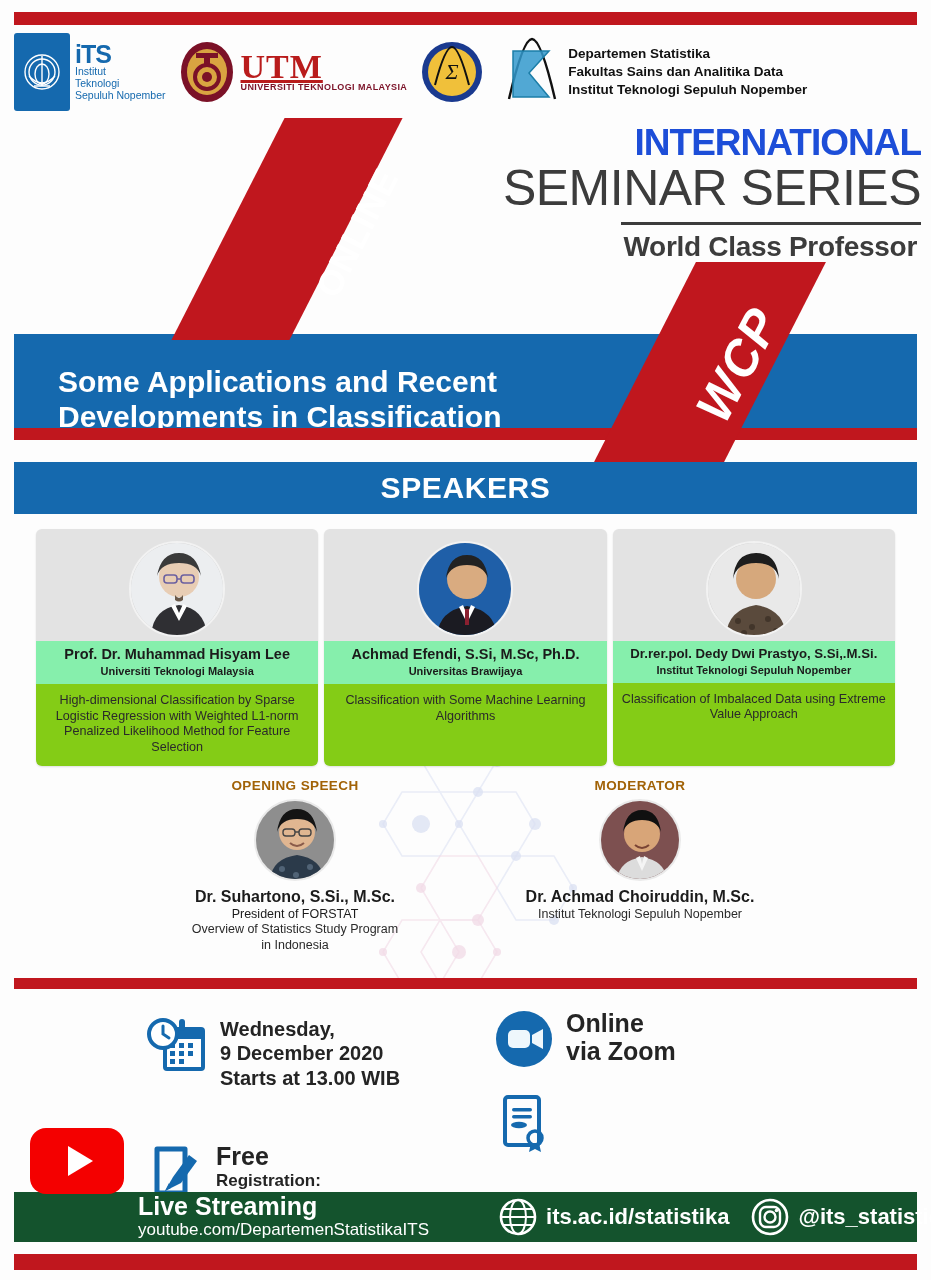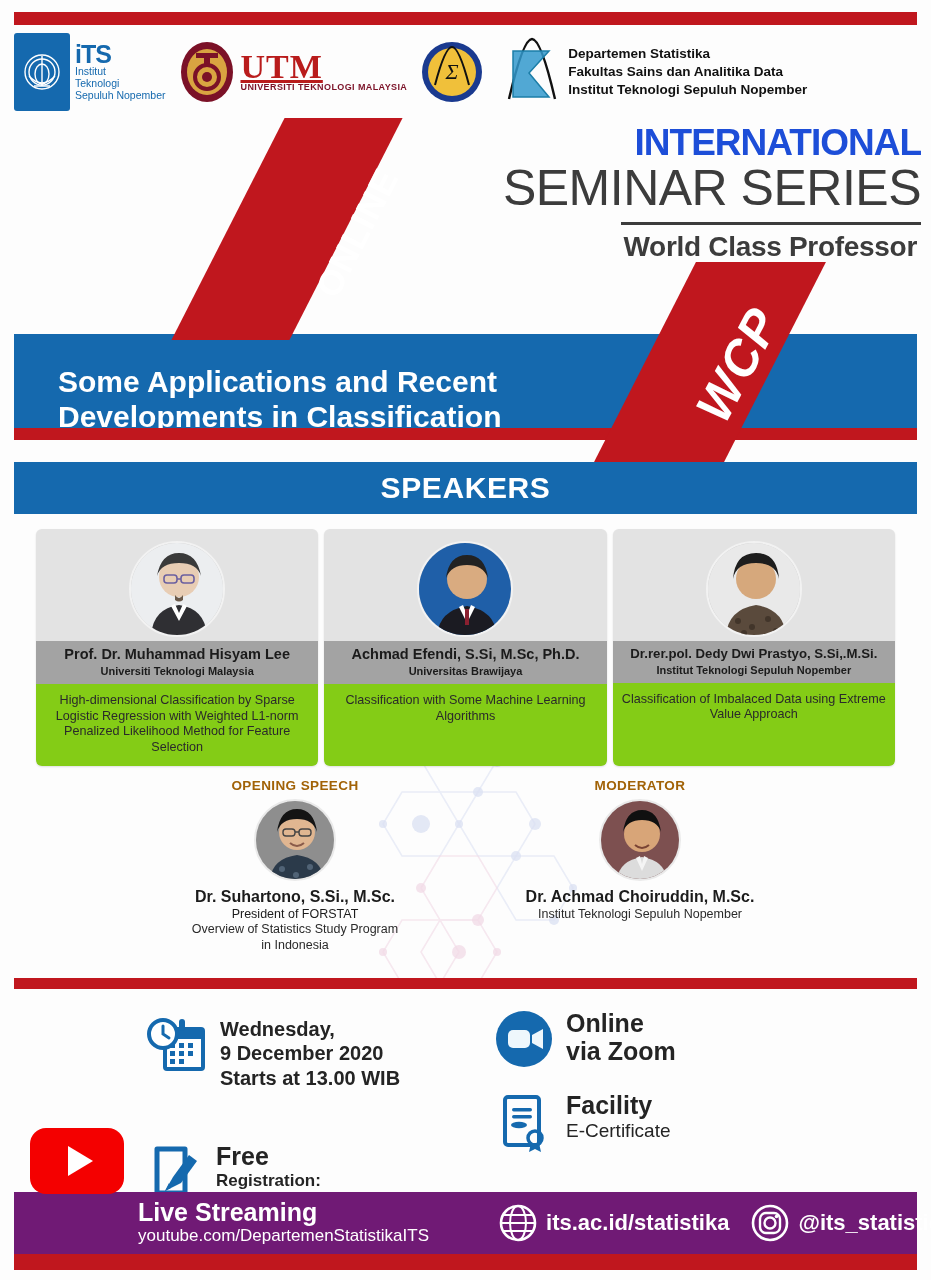--- a/index.html
+++ b/index.html
@@ -177,21 +177,21 @@
   .sp-photo-area {
     height: 112px; display: flex; align-items: center;
     justify-content: center; padding-top: 8px;
   }
   .sp-photo {
     width: 96px; height: 96px; border-radius: 50%;
     overflow: hidden; border: 2px solid #f2f2f2;
     background: #cfcfcf;
   }
   .sp-name-bar {
-    background: #a3a3a3; padding: 6px 4px 7px; text-align: center;
+    background: #86efac; padding: 6px 4px 7px; text-align: center;
   }
   .sp-name {
     font-size: 14.5px; font-weight: bold; color: #1b1b1b;
     line-height: 1.1; white-space: nowrap;
   }
   .sp-name.small { font-size: 13.2px; }
   .sp-affil {
     font-size: 11px; font-weight: bold; color: #1b1b1b;
     margin-top: 2px;
   }
@@ -266,21 +266,21 @@
     width: 0; height: 0;
     border-left: 25px solid #fff;
     border-top: 15px solid transparent;
     border-bottom: 15px solid transparent;
     margin-left: 6px;
   }
 
   
   .footer {
     position: absolute; left: 14px; right: 14px; top: 1192px;
-    height: 62px; background: #701a75; z-index: 6;
+    height: 50px; background: #14532d; z-index: 6;
     display: flex; align-items: center;
   }
   .footer-left { margin-left: 124px; }
   .footer-title {
     color: #fff; font-size: 25px; font-weight: bold; line-height: 1.05;
   }
   .footer-url { color: #fff; font-size: 17px; line-height: 1.2; margin-top: 1px; }
   .footer-sep {
     width: 3px; height: 50px; background: #b8d4e8;
     margin: 0 22px 0 48px;
@@ -593,24 +593,20 @@
       <svg class="dicon" width="58" height="60" viewBox="0 0 58 60">
         <rect x="10" y="5" width="34" height="48" rx="3" fill="none" stroke="#1569ae" stroke-width="4"></rect>
         <g fill="#1569ae">
           <rect x="17" y="16" width="20" height="3.5" rx="1.7"></rect>
           <rect x="17" y="23" width="20" height="3.5" rx="1.7"></rect>
           <ellipse cx="24" cy="33" rx="8" ry="3.2"></ellipse>
         </g>
         <circle cx="40" cy="46" r="7" fill="none" stroke="#1569ae" stroke-width="3.5"></circle>
         <path d="M36 51 L34 60 L40 57 L46 60 L44 51" fill="#1569ae"></path>
       </svg>
-      <div>
-        <div class="d-strong big">Facility</div>
-        <div class="d-normal">E-Certificate</div>
-      </div>
     </div>
   </div>
 
   <div class="youtube-badge">
     <div class="play"></div>
   </div>
 
   <div class="footer">
     <div class="footer-left">
       <div class="footer-title">Live Streaming</div>

